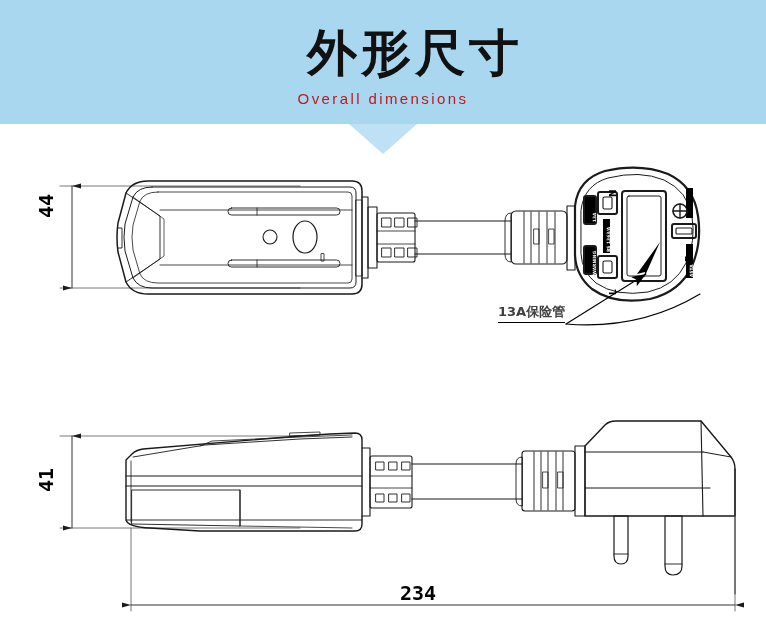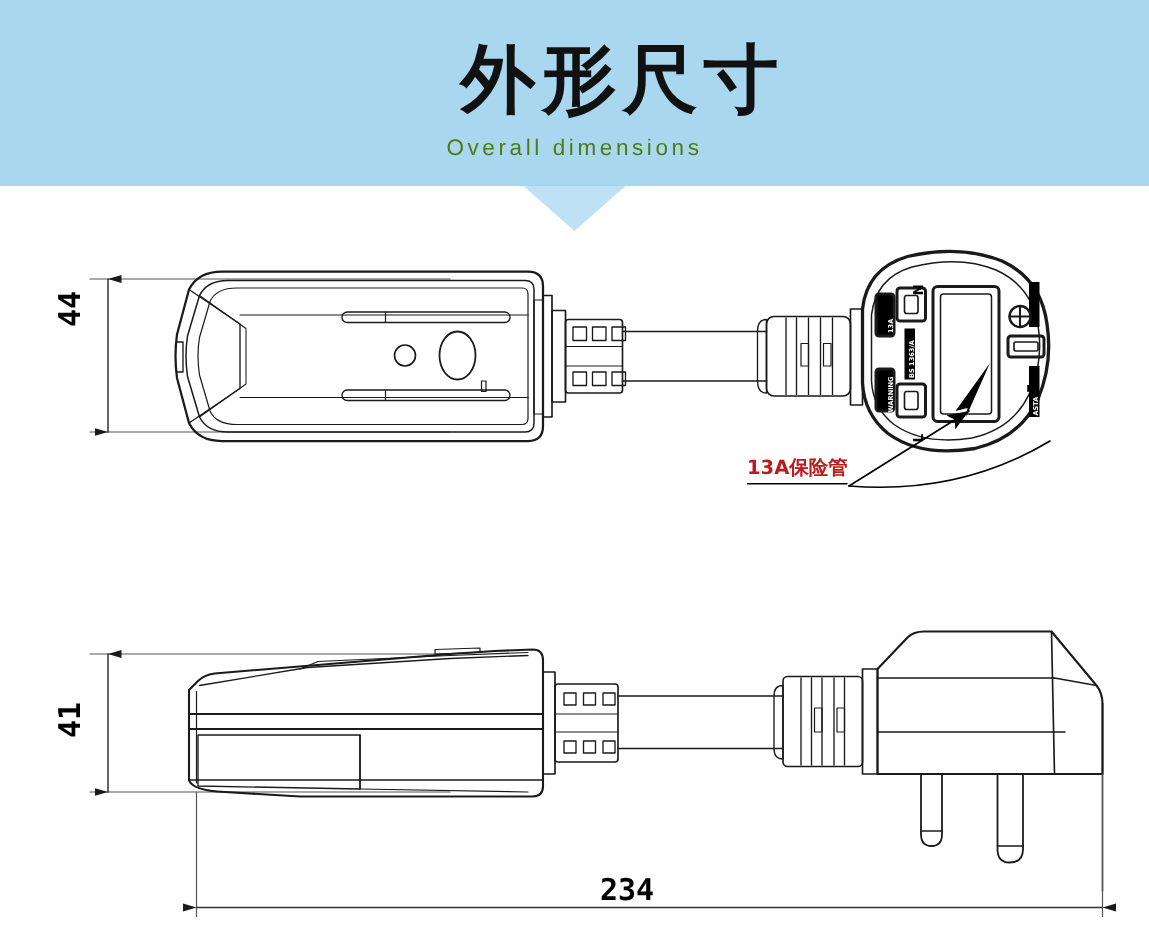--- a/index.html
+++ b/index.html
@@ -30,40 +30,40 @@
     font-family:"DejaVu Sans","Liberation Sans",sans-serif;
     font-size:50px;font-weight:700;color:#111111;
     letter-spacing:4px;line-height:58px;
     white-space:nowrap;
     margin-left:32px;
   }
   .title-en{
     position:absolute;left:0;top:90px;width:766px;
     text-align:center;
     font-family:"Liberation Sans",sans-serif;
-    font-size:15px;color:#4d7c0f;letter-spacing:2.4px;
+    font-size:15px;color:#b91c1c;letter-spacing:2.4px;
     line-height:18px;white-space:nowrap;
   }
 
   
   .drawing{position:absolute;left:0;top:124px;width:766px;height:503px;}
   .drawing svg{display:block;}
 
   
   .dim-label{
     position:absolute;
     font-family:"DejaVu Sans Mono","Liberation Mono",monospace;
     font-size:20px;font-weight:700;color:#000000;
     white-space:nowrap;
   }
   .dim-vert{transform:rotate(-90deg);transform-origin:left top;}
   .note-label{
     position:absolute;
     font-family:"DejaVu Sans","Liberation Sans",sans-serif;
-    font-size:13px;font-weight:700;color:#b91c1c;
+    font-size:13px;font-weight:700;color:#404040;
     white-space:nowrap;
     border-bottom:1.6px solid #000;
     padding-bottom:1px;
     letter-spacing:0px;
   }
   .pin-label{
     position:absolute;
     font-family:"DejaVu Sans","Liberation Sans",sans-serif;
     font-size:9px;font-weight:700;color:#000;
     white-space:nowrap;

